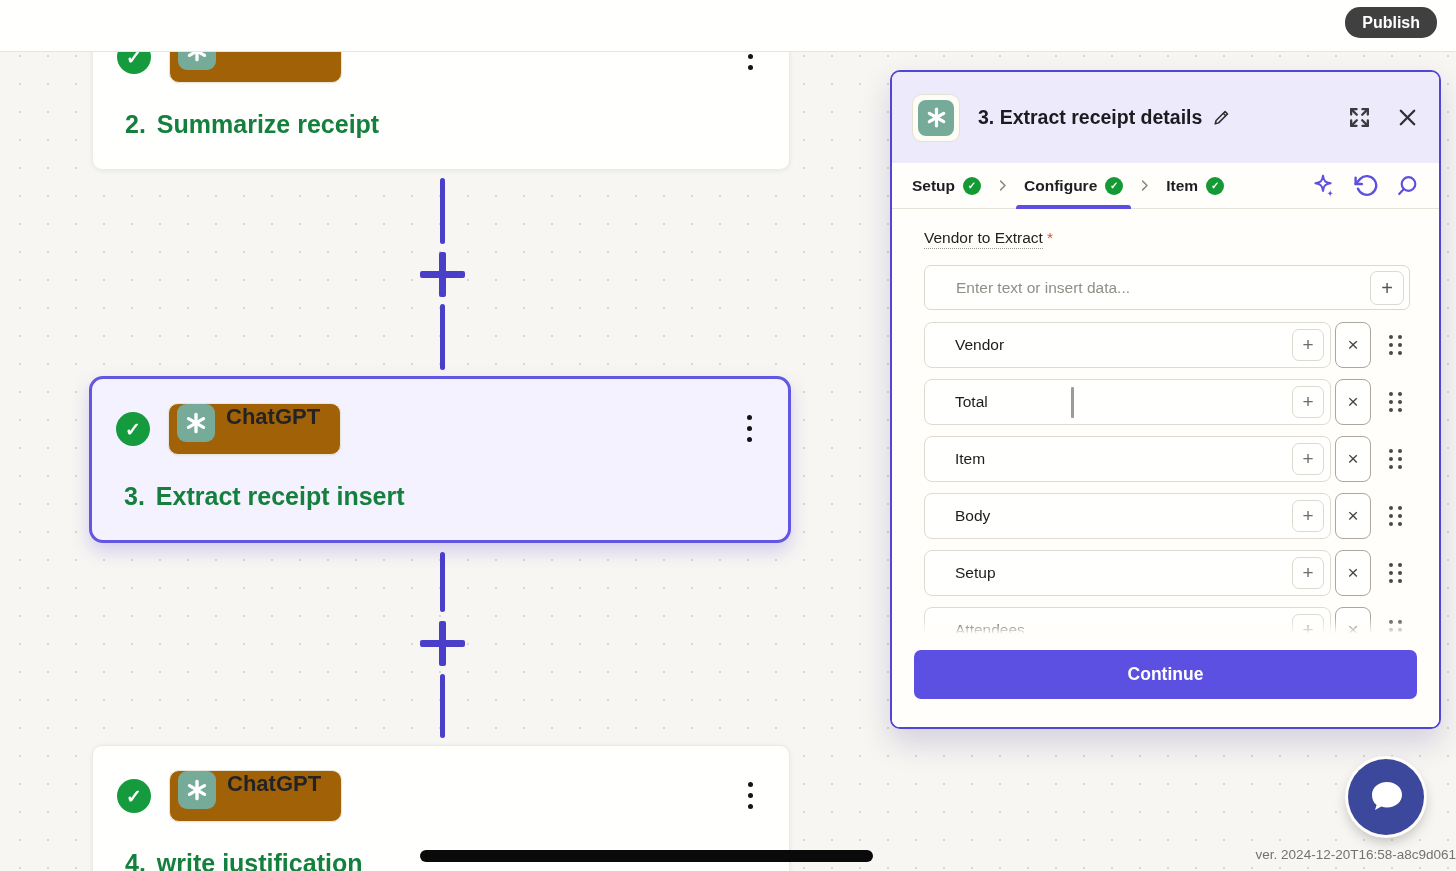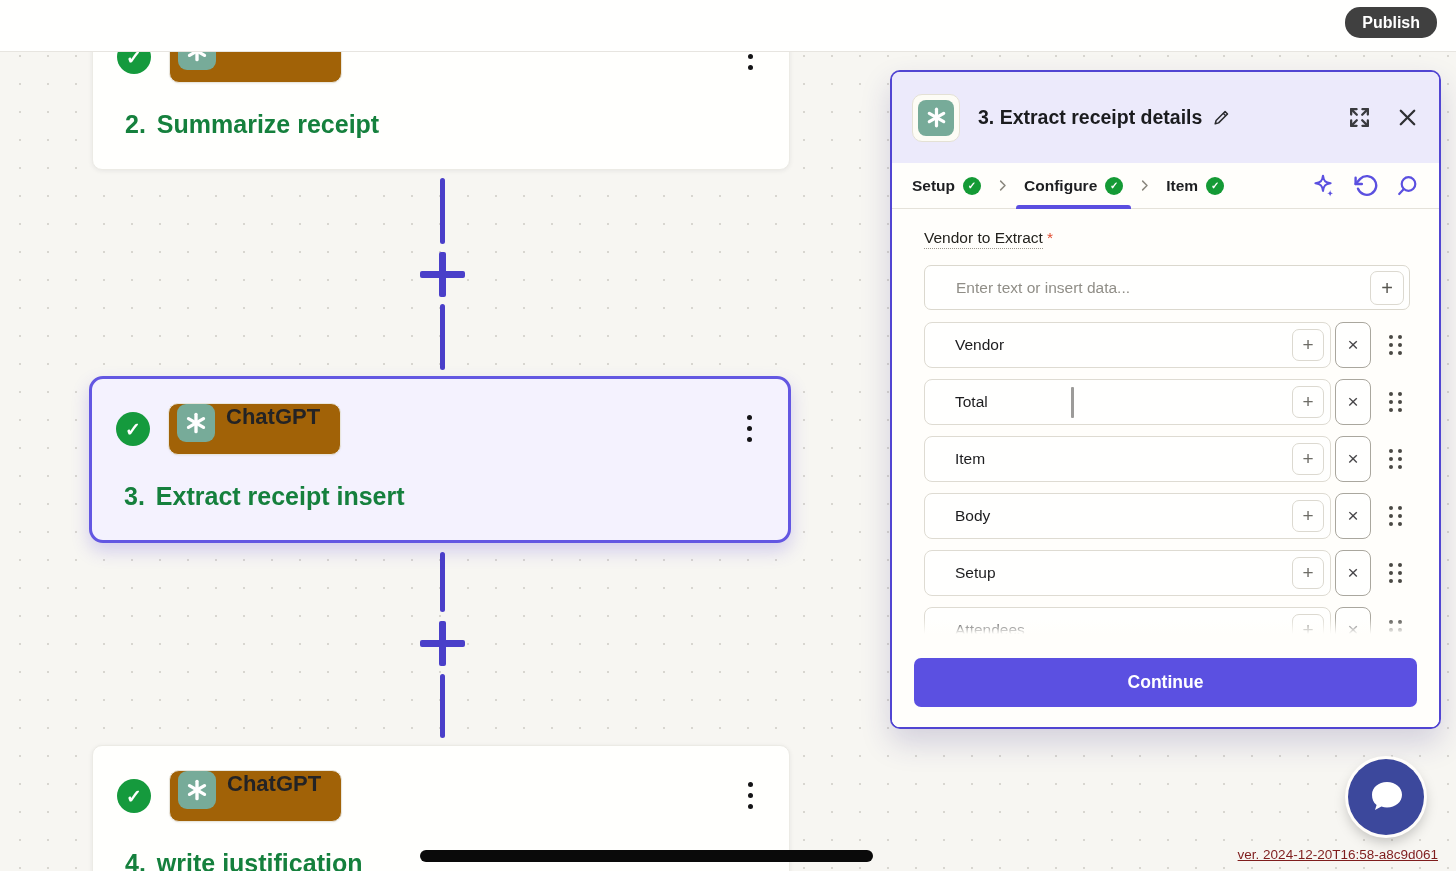--- a/index.html
+++ b/index.html
@@ -110,33 +110,33 @@
     display:flex; align-items:center; justify-content:center; cursor:pointer; }
   .vrow-drag { margin-left:18px; display:grid; grid-template-columns:repeat(2,4px);
     grid-auto-rows:4px; gap:4px 5px; cursor:grab; }
   .vrow-drag i { width:4px; height:4px; border-radius:50%; background:#4a4944; }
   .text-caret { display:none; position:absolute; left:146px; top:7px; width:3px;
     height:31px; background:#9c9b99; border-radius:1px; }
 
   .panel-footer { position:absolute; left:0; right:0; bottom:0; height:93px; background:#fffefb; }
   .panel-footer::before { content:''; position:absolute; top:-16px; left:0; right:0; height:16px;
     background:linear-gradient(transparent,#fffefb); }
-  .continue-btn { position:absolute; left:22px; right:22px; top:24px; height:49px;
+  .continue-btn { position:absolute; left:22px; right:22px; top:16px; height:49px;
     background:#5b50e1; color:#fff; font-size:17.5px; font-weight:700; border:none;
     border-radius:7px; cursor:pointer; font-family:"Liberation Sans",sans-serif; }
 
   
   .redaction-bar { position:absolute; left:420px; top:850px; width:453px; height:12px;
     background:#0a0a0a; border-radius:6px; z-index:5; }
   .chat-fab { position:absolute; left:1348px; top:759px; width:76px; height:76px;
     border-radius:50%; background:#3c489c; display:flex; align-items:center;
     justify-content:center; box-shadow:0 0 0 3px #fffdfa, 0 6px 14px rgba(0,0,0,.25);
     z-index:30; cursor:pointer; }
-  .version-note { position:absolute; right:18px; top:847px; font-size:13.5px;
-    color:#7f1d1d; z-index:15;text-decoration:underline; }
+  .version-note { position:absolute; right:0; top:847px; font-size:13.5px;
+    color:#737373; z-index:15; }
 </style>
 </head>
 <body>
 
 <div class="topbar">
   <button class="publish-btn">Publish</button>
 </div>
 
 <div class="vline" id="seg1"></div>
 <div class="vline" id="seg2"></div>

